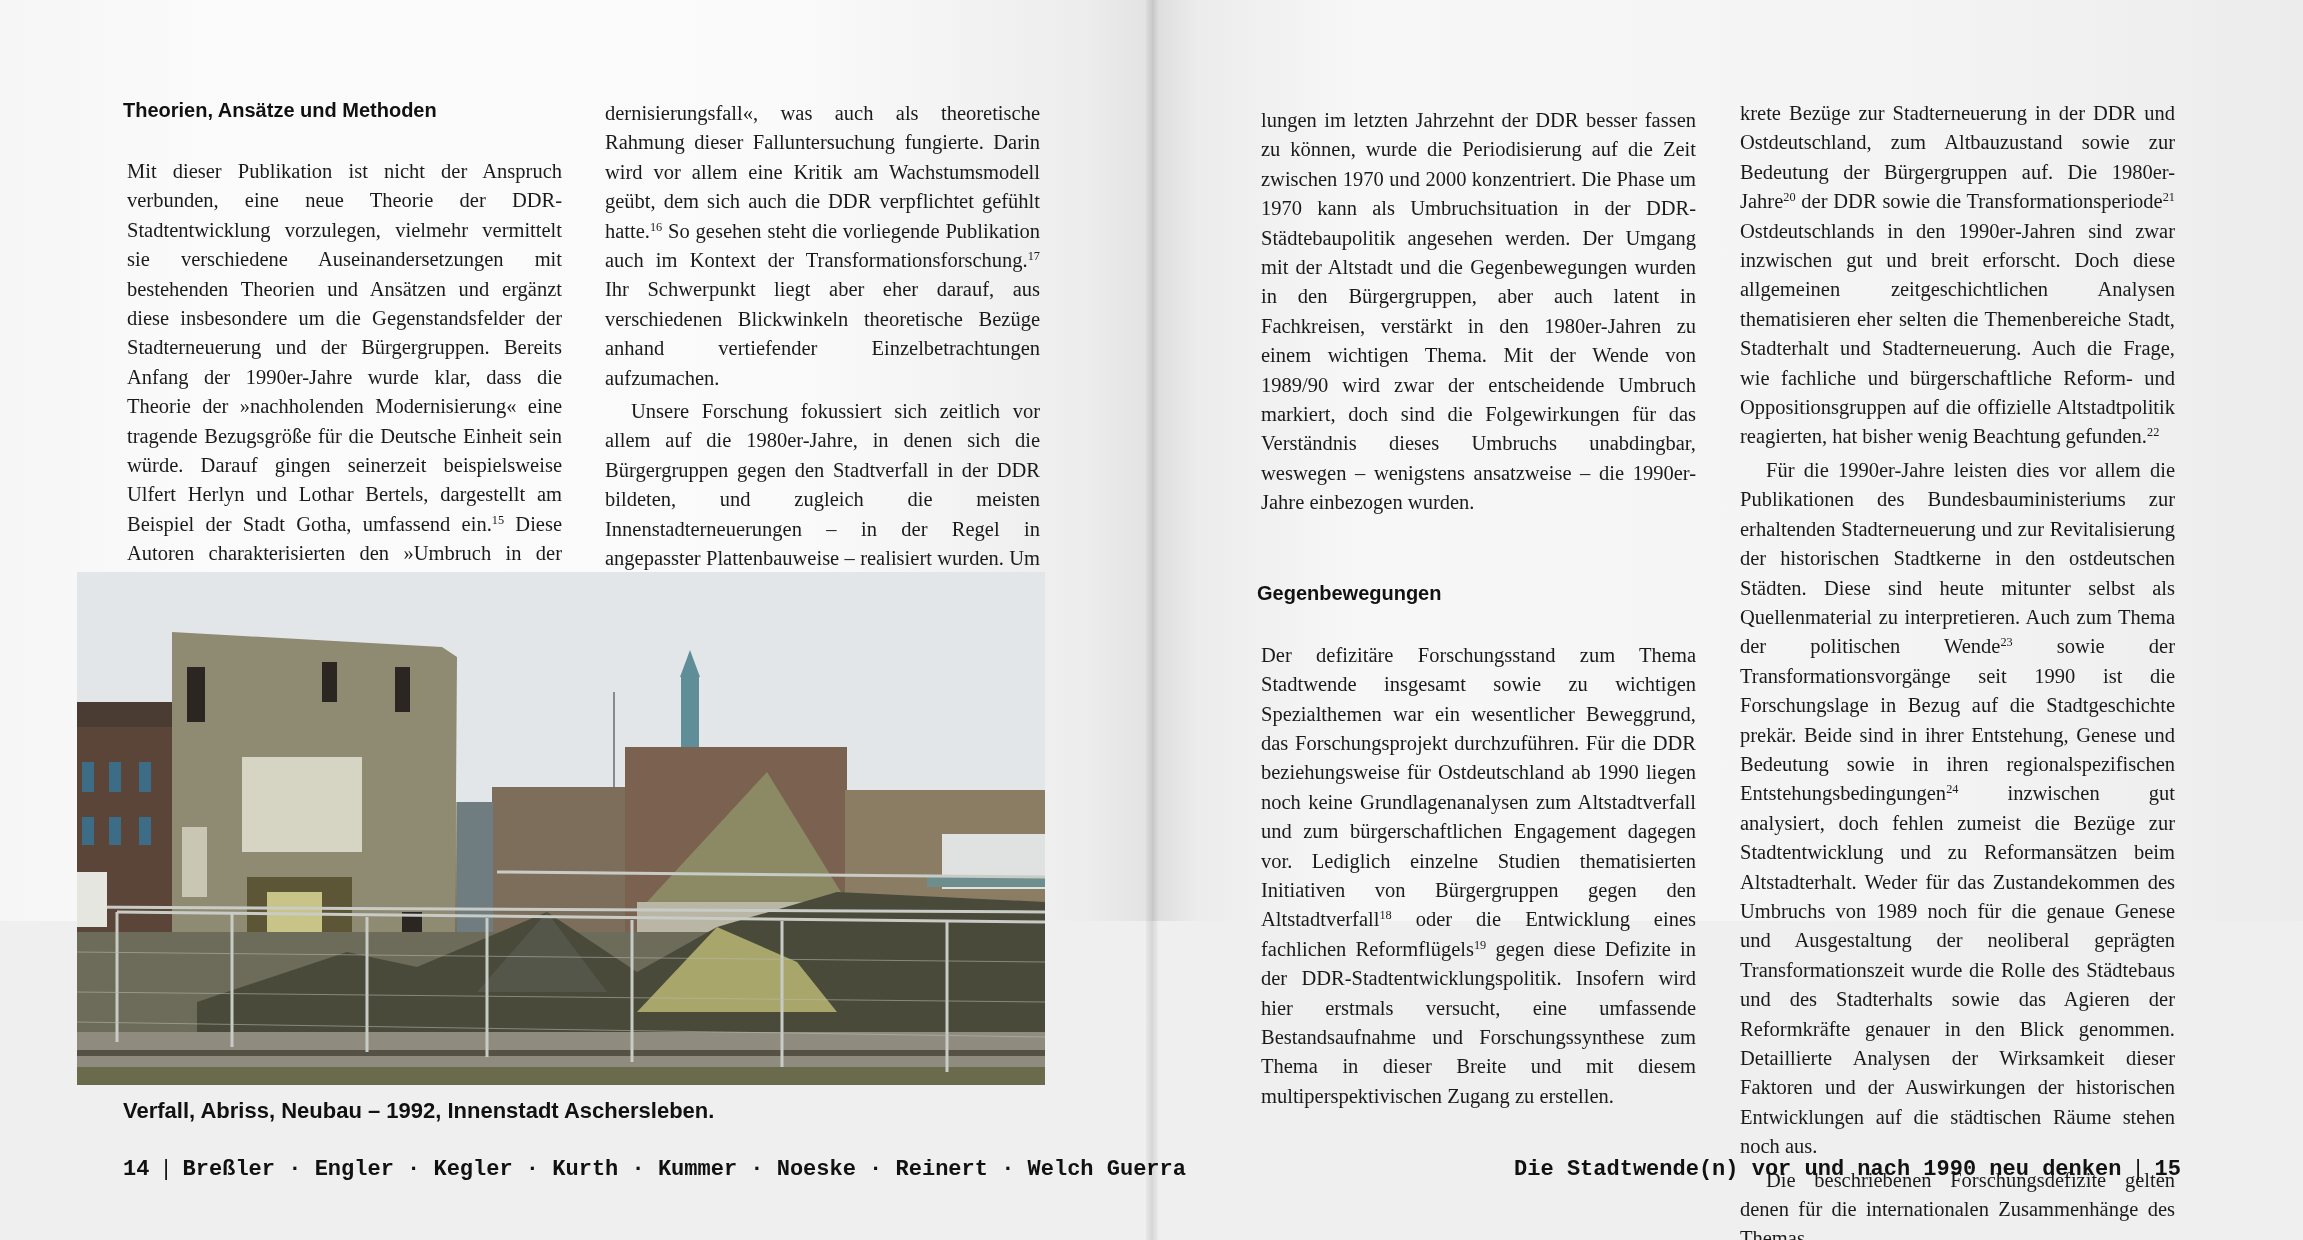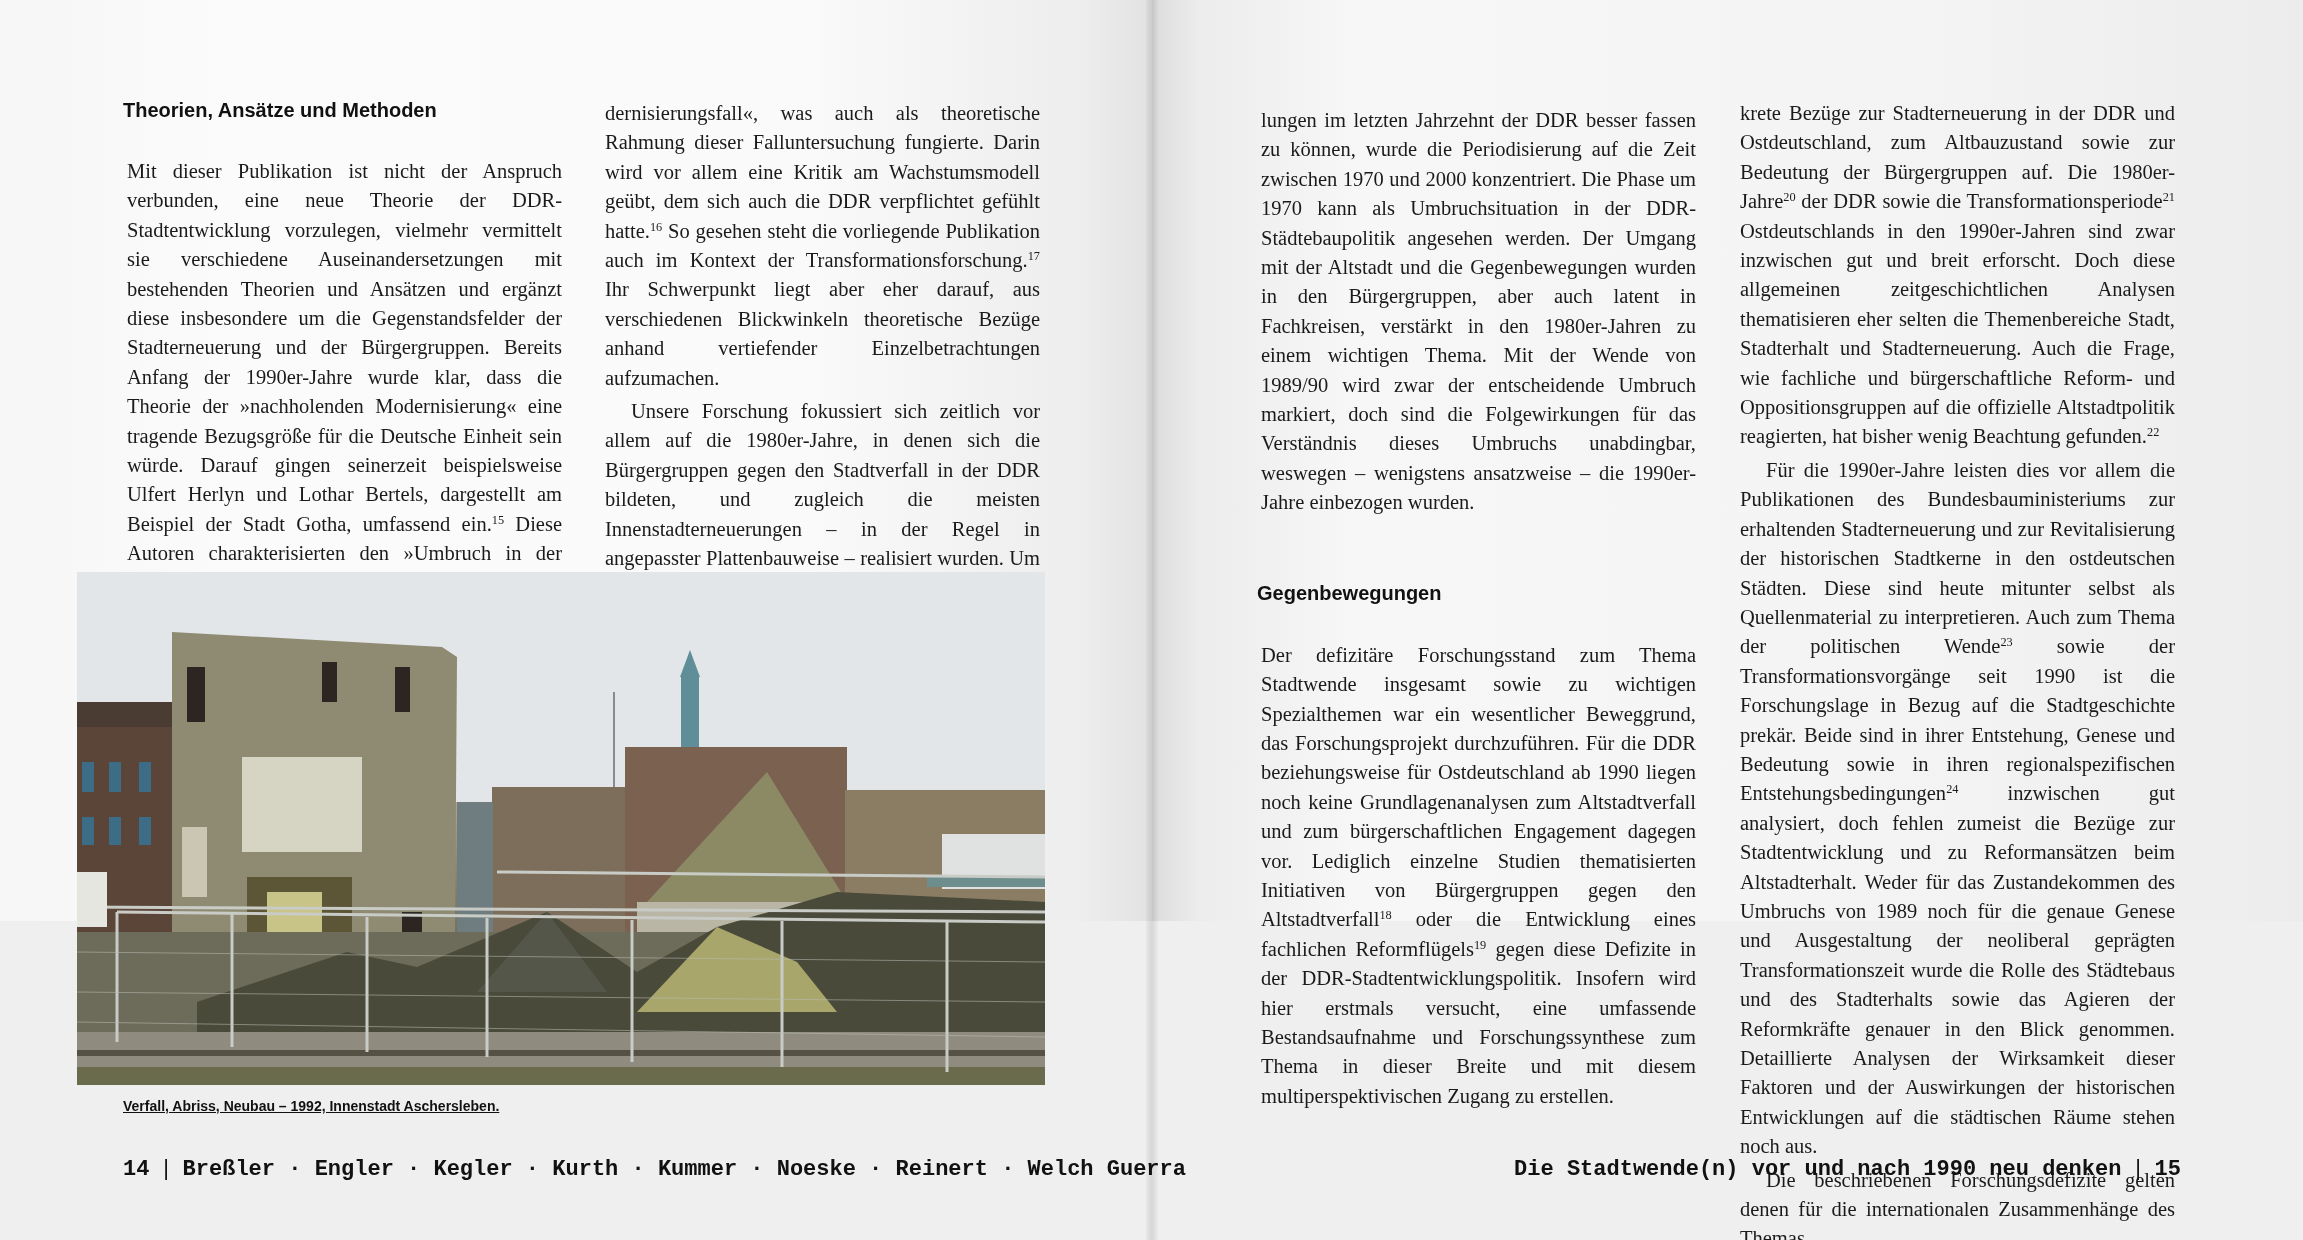--- a/index.html
+++ b/index.html
@@ -38,21 +38,21 @@
   }
   sup { font-size: 0.6em; line-height: 0; vertical-align: 0.55em; }
   .photo {
     position: absolute; left: 77px; top: 572px; width: 968px; height: 513px;
     overflow: hidden;
     background: linear-gradient(to bottom, #e6e8ea 0%, #dfe2e4 30%, #b9b3a0 40%, #8b8672 58%, #6f6d5c 72%, #9a9686 84%, #7a7865 100%);
   }
   .caption {
     position: absolute; left: 123px; top: 1098px;
     font-family: "Liberation Sans", "DejaVu Sans", sans-serif;
-    font-weight: bold; font-size: 14px; color: #111; text-decoration: underline;
+    font-weight: bold; font-size: 22px; color: #111;
   }
   .footer {
     position: absolute; top: 1157px;
     font-family: Liberation Mono, monospace;
     font-weight: bold; font-size: 22px; color: #111; white-space: pre;
   }
   .footer .sep { margin: 0 10px; font-weight: normal; }
 </style>
 </head>
 <body>

